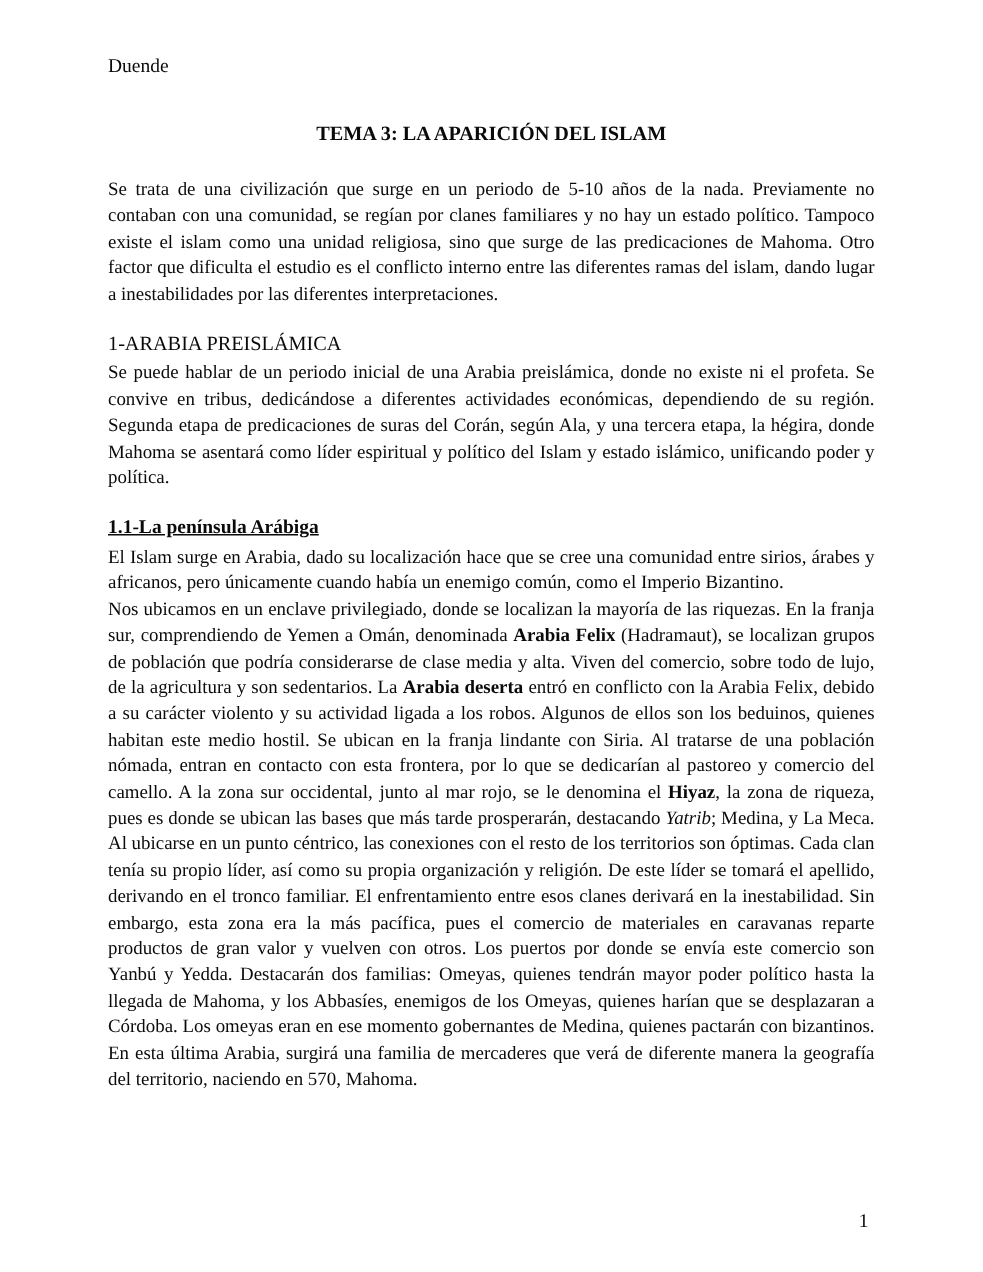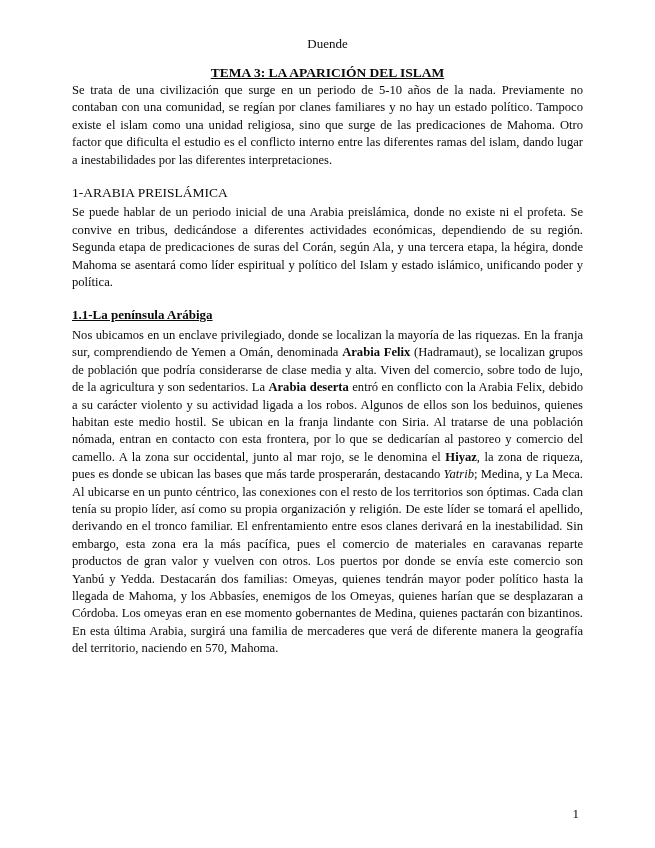--- a/index.html
+++ b/index.html
@@ -15,32 +15,31 @@
     font-family: "Liberation Serif", "DejaVu Serif", serif;
     color: #0a0a0a;
   }
   .page {
     position: absolute;
     inset: 0;
     padding: 36px 72px 0 72px;
     box-sizing: border-box;
   }
   .header-row {
-    text-align: center;
+    text-align: left;
     font-size: 13px;
     line-height: 16px;
-    margin-bottom: 12px;
+    margin-bottom: 28px;
   }
   .doc-title {
     font-size: 13.5px;
     line-height: 18px;
     font-weight: bold;
     text-align: center;
-    text-decoration: underline;
-    margin: 0 0 0 0;
+    margin: 0 0 20px 0;
   }
   .para {
     font-size: 12.6px;
     line-height: 17.4px;
     text-align: justify;
     margin: 0;
   }
   .heading-1 {
     font-size: 13.5px;
     line-height: 17.4px;
@@ -76,18 +75,19 @@
 
   <p class="para">Se trata de una civilización que surge en un periodo de 5-10 años de la nada. Previamente no contaban con una comunidad, se regían por clanes familiares y no hay un estado político. Tampoco existe el islam como una unidad religiosa, sino que surge de las predicaciones de Mahoma. Otro factor que dificulta el estudio es el conflicto interno entre las diferentes ramas del islam, dando lugar a inestabilidades por las diferentes interpretaciones.</p>
 
 
   <h2 class="heading-1">1-ARABIA PREISLÁMICA</h2>
 
   <p class="para">Se puede hablar de un periodo inicial de una Arabia preislámica, donde no existe ni el profeta. Se convive en tribus, dedicándose a diferentes actividades económicas, dependiendo de su región. Segunda etapa de predicaciones de suras del Corán, según Ala, y una tercera etapa, la hégira, donde Mahoma se asentará como líder espiritual y político del Islam y estado islámico, unificando poder y política.</p>
 
   <h3 class="heading-2">1.1-La península Arábiga</h3>
 
+  <p class="para">El Islam surge en Arabia, dado su localización hace que se cree una comunidad entre sirios, árabes y africanos, pero únicamente cuando había un enemigo común, como el Imperio Bizantino.</p>
 
   <p class="para"><span>Nos ubicamos en un enclave privilegiado, donde se localizan la mayoría de las riquezas. En la franja sur, comprendiendo de Yemen a Omán, denominada </span><span class="b">Arabia Felix</span><span> (Hadramaut), se localizan grupos de población que podría considerarse de clase media y alta. Viven del comercio, sobre todo de lujo, de la agricultura y son sedentarios. La </span><span class="b">Arabia deserta</span><span> entró en conflicto con la Arabia Felix, debido a su carácter violento y su actividad ligada a los robos. Algunos de ellos son los beduinos, quienes habitan este medio hostil. Se ubican en la franja lindante con Siria. Al tratarse de una población nómada, entran en contacto con esta frontera, por lo que se dedicarían al pastoreo y comercio del camello. A la zona sur occidental, junto al mar rojo, se le denomina el </span><span class="b">Hiyaz</span><span>, la zona de riqueza, pues es donde se ubican las bases que más tarde prosperarán, destacando </span><span class="i">Yatrib</span><span>; Medina, y La Meca. Al ubicarse en un punto céntrico, las conexiones con el resto de los territorios son óptimas. Cada clan tenía su propio líder, así como su propia organización y religión. De este líder se tomará el apellido, derivando en el tronco familiar. El enfrentamiento entre esos clanes derivará en la inestabilidad. Sin embargo, esta zona era la más pacífica, pues el comercio de materiales en caravanas reparte productos de gran valor y vuelven con otros. Los puertos por donde se envía este comercio son Yanbú y Yedda. Destacarán dos familias: Omeyas, quienes tendrán mayor poder político hasta la llegada de Mahoma, y los Abbasíes, enemigos de los Omeyas, quienes harían que se desplazaran a Córdoba. Los omeyas eran en ese momento gobernantes de Medina, quienes pactarán con bizantinos. En esta última Arabia, surgirá una familia de mercaderes que verá de diferente manera la geografía del territorio, naciendo en 570, Mahoma.</span></p>
 
   <div class="page-number">1</div>
 
 </div>
 
 </body></html>

